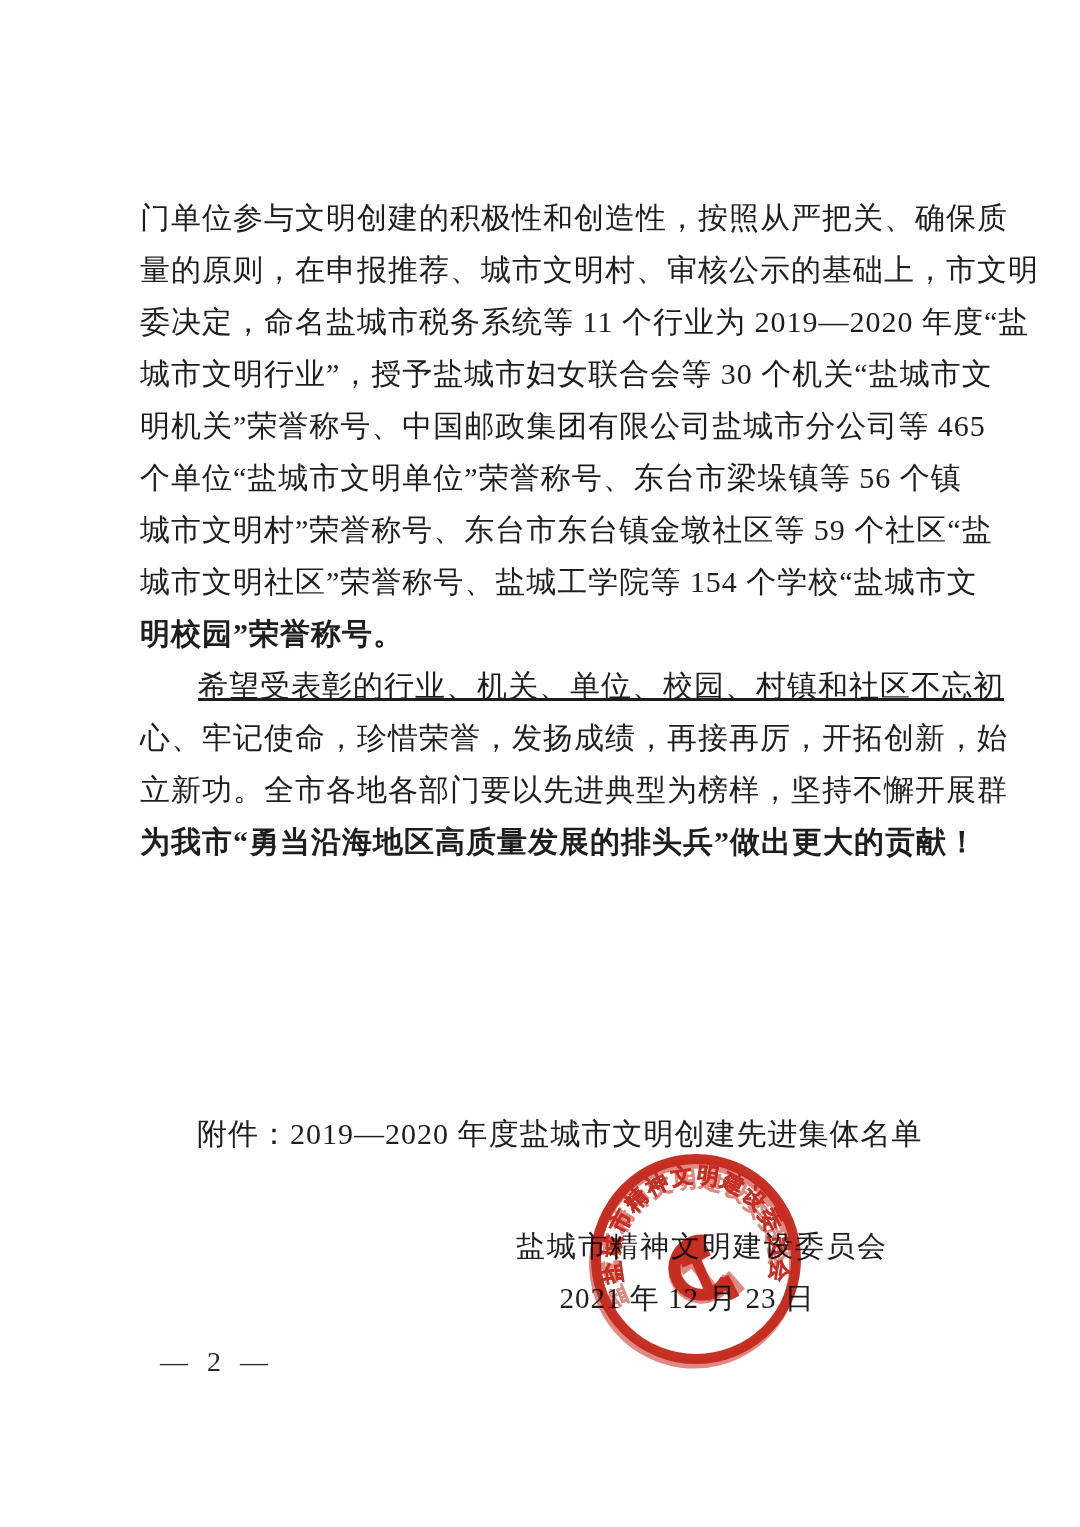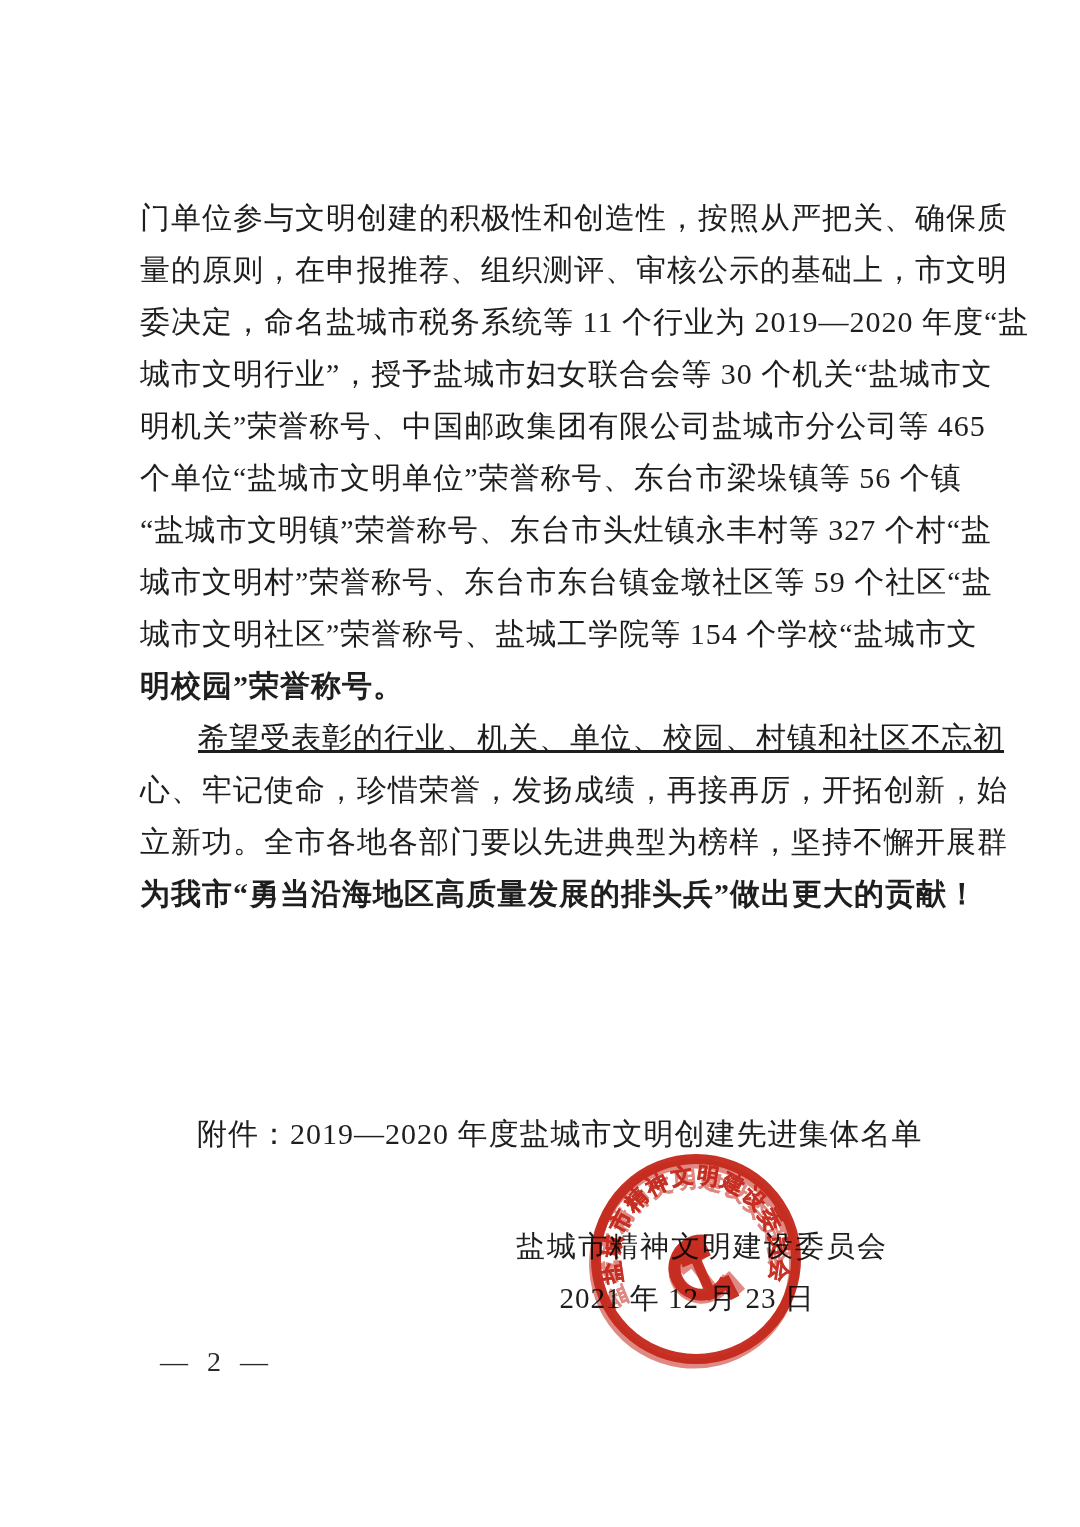--- a/index.html
+++ b/index.html
@@ -88,26 +88,25 @@
     font-weight: bold;
   }
 </style>
 </head>
 <body>
 
 <div class="page">
 
   <div class="body-text">
     <div class="line">门单位参与文明创建的积极性和创造性，按照从严把关、确保质</div>
-    <div class="line">量的原则，在申报推荐、组织测评、审核公示的基础上，市文明</div>
+    <div class="line">量的原则，在申报推荐、城市文明村、审核公示的基础上，市文明</div>
     <div class="line">委决定，命名盐城市税务系统等 11 个行业为 2019—2020 年度“盐</div>
     <div class="line">城市文明行业”，授予盐城市妇女联合会等 30 个机关“盐城市文</div>
     <div class="line">明机关”荣誉称号、中国邮政集团有限公司盐城市分公司等 465</div>
     <div class="line">个单位“盐城市文明单位”荣誉称号、东台市梁垛镇等 56 个镇</div>
-    <div class="line">“盐城市文明镇”荣誉称号、东台市头灶镇永丰村等 327 个村“盐</div>
     <div class="line">城市文明村”荣誉称号、东台市东台镇金墩社区等 59 个社区“盐</div>
     <div class="line">城市文明社区”荣誉称号、盐城工学院等 154 个学校“盐城市文</div>
     <div class="line end">明校园”荣誉称号。</div>
     <div class="line para-indent">希望受表彰的行业、机关、单位、校园、村镇和社区不忘初</div>
     <div class="line">心、牢记使命，珍惜荣誉，发扬成绩，再接再厉，开拓创新，始</div>
     <div class="line">立新功。全市各地各部门要以先进典型为榜样，坚持不懈开展群</div>
     <div class="line end">为我市“勇当沿海地区高质量发展的排头兵”做出更大的贡献！</div>
   </div>
 
   <div class="attachment">附件：2019—2020 年度盐城市文明创建先进集体名单</div>

